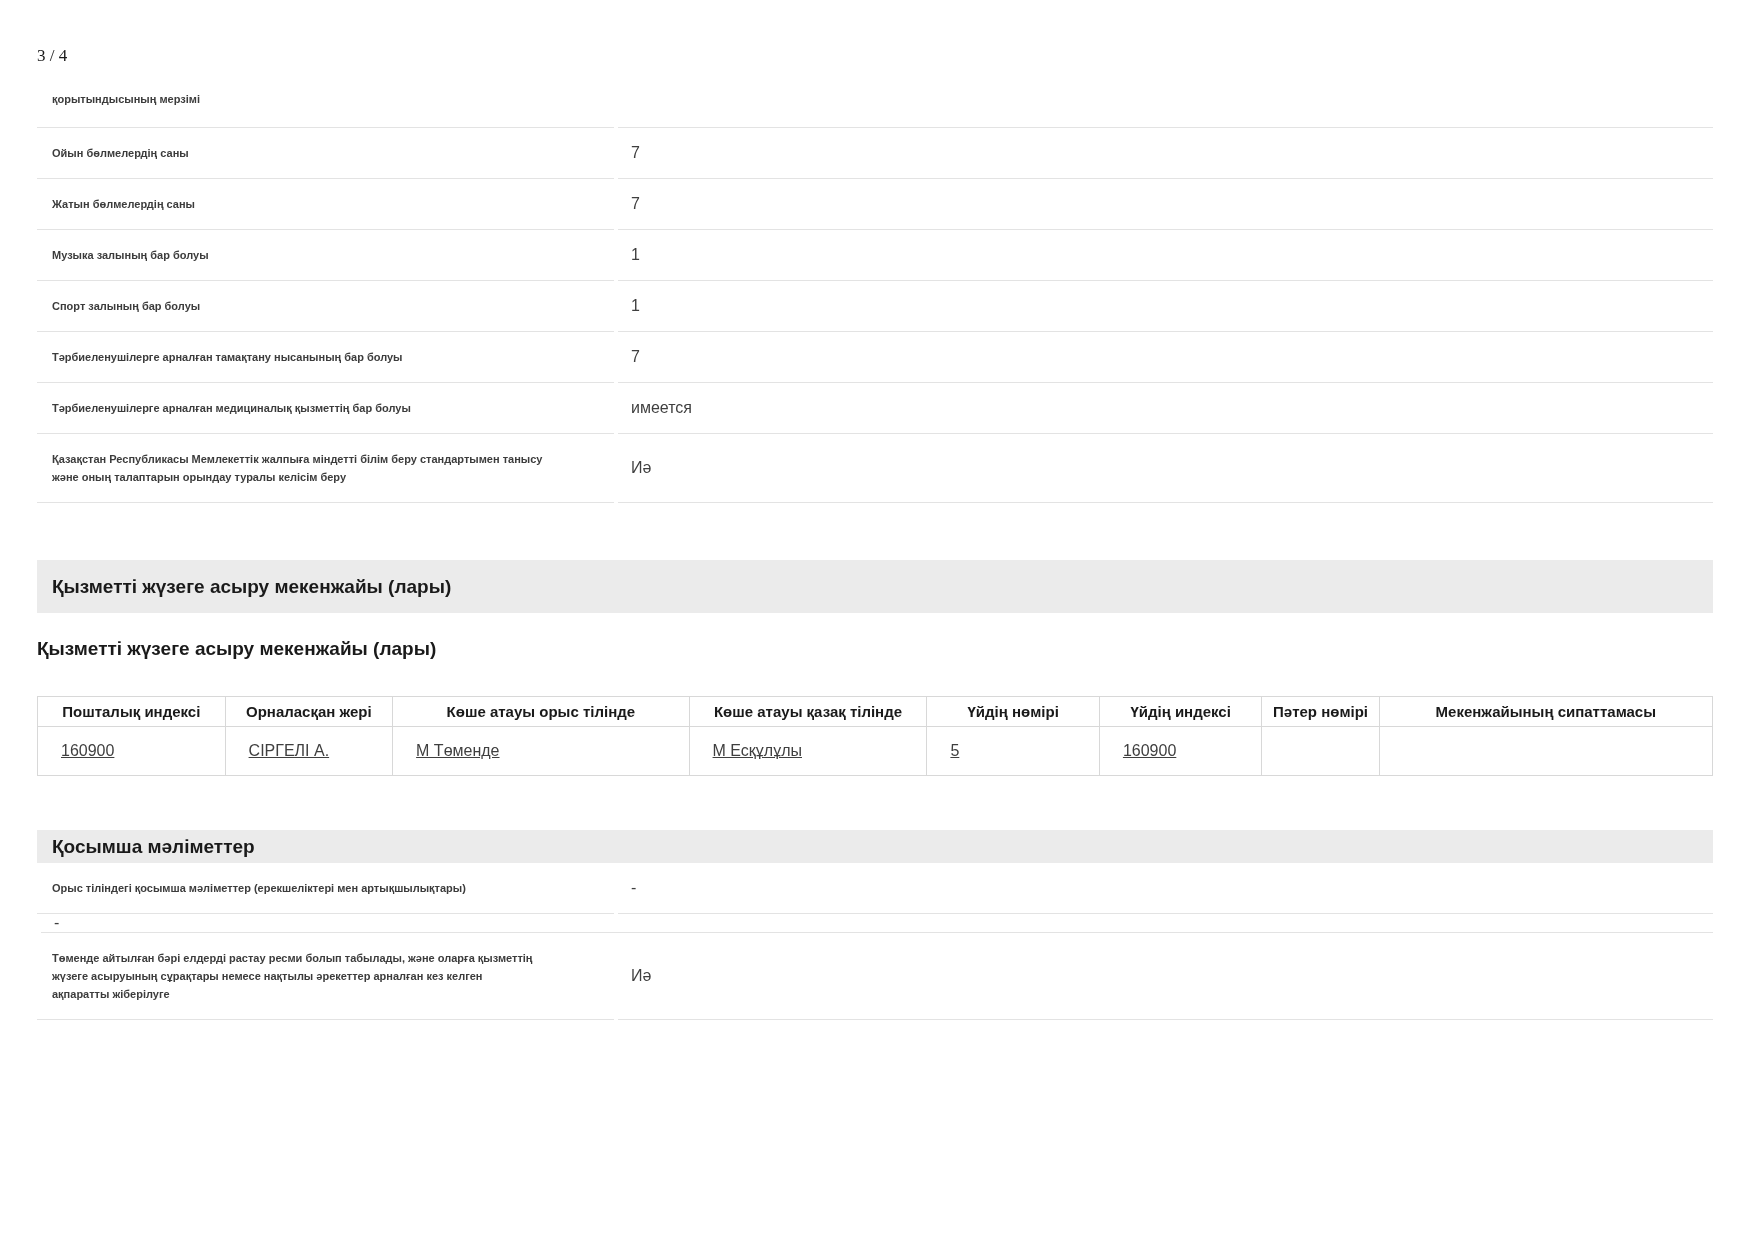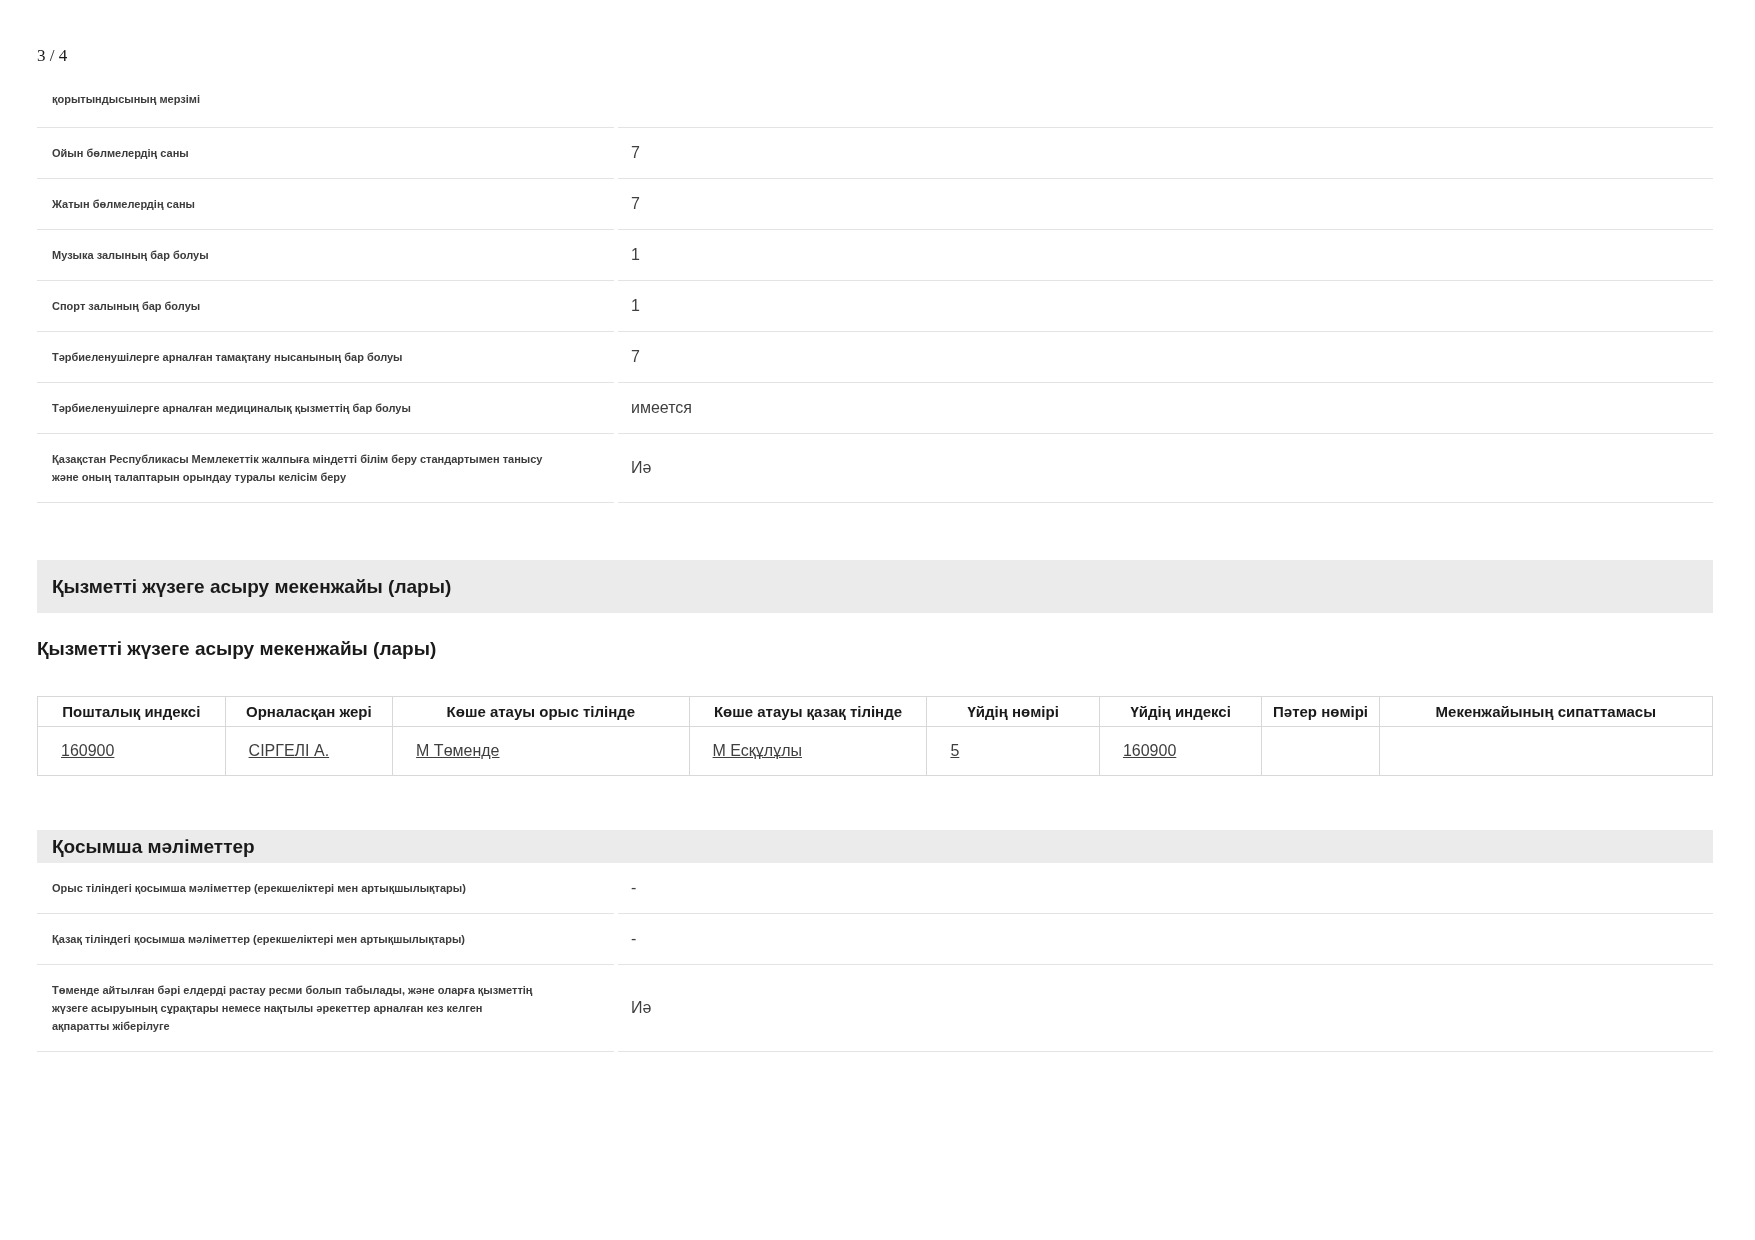--- a/index.html
+++ b/index.html
@@ -184,21 +184,20 @@
   <div class="section-band band-additional">
     <span>Қосымша мәліметтер</span>
   </div>
 
   <div class="kv-table">
     <div class="kv-row">
       <div class="kv-label">Орыс тіліндегі қосымша мәліметтер (ерекшеліктері мен артықшылықтары)</div>
       <div class="kv-value">-</div>
     </div>
     <div class="kv-row">
-      <div class="kv-label">Қазақ тіліндегі қосымша мәліметтер (ерекшеліктері мен артықшылықтары)</div>
       <div class="kv-value">-</div>
     </div>
   </div>
 
 
   <div class="kv-table">
     <div class="kv-row narrow">
       <div class="kv-label">Төменде айтылған бәрі елдерді растау ресми болып табылады, және оларға қызметтің жүзеге асыруының сұрақтары немесе нақтылы әрекеттер арналған кез келген ақпаратты жіберілуге</div>
       <div class="kv-value">Иә</div>
     </div>

